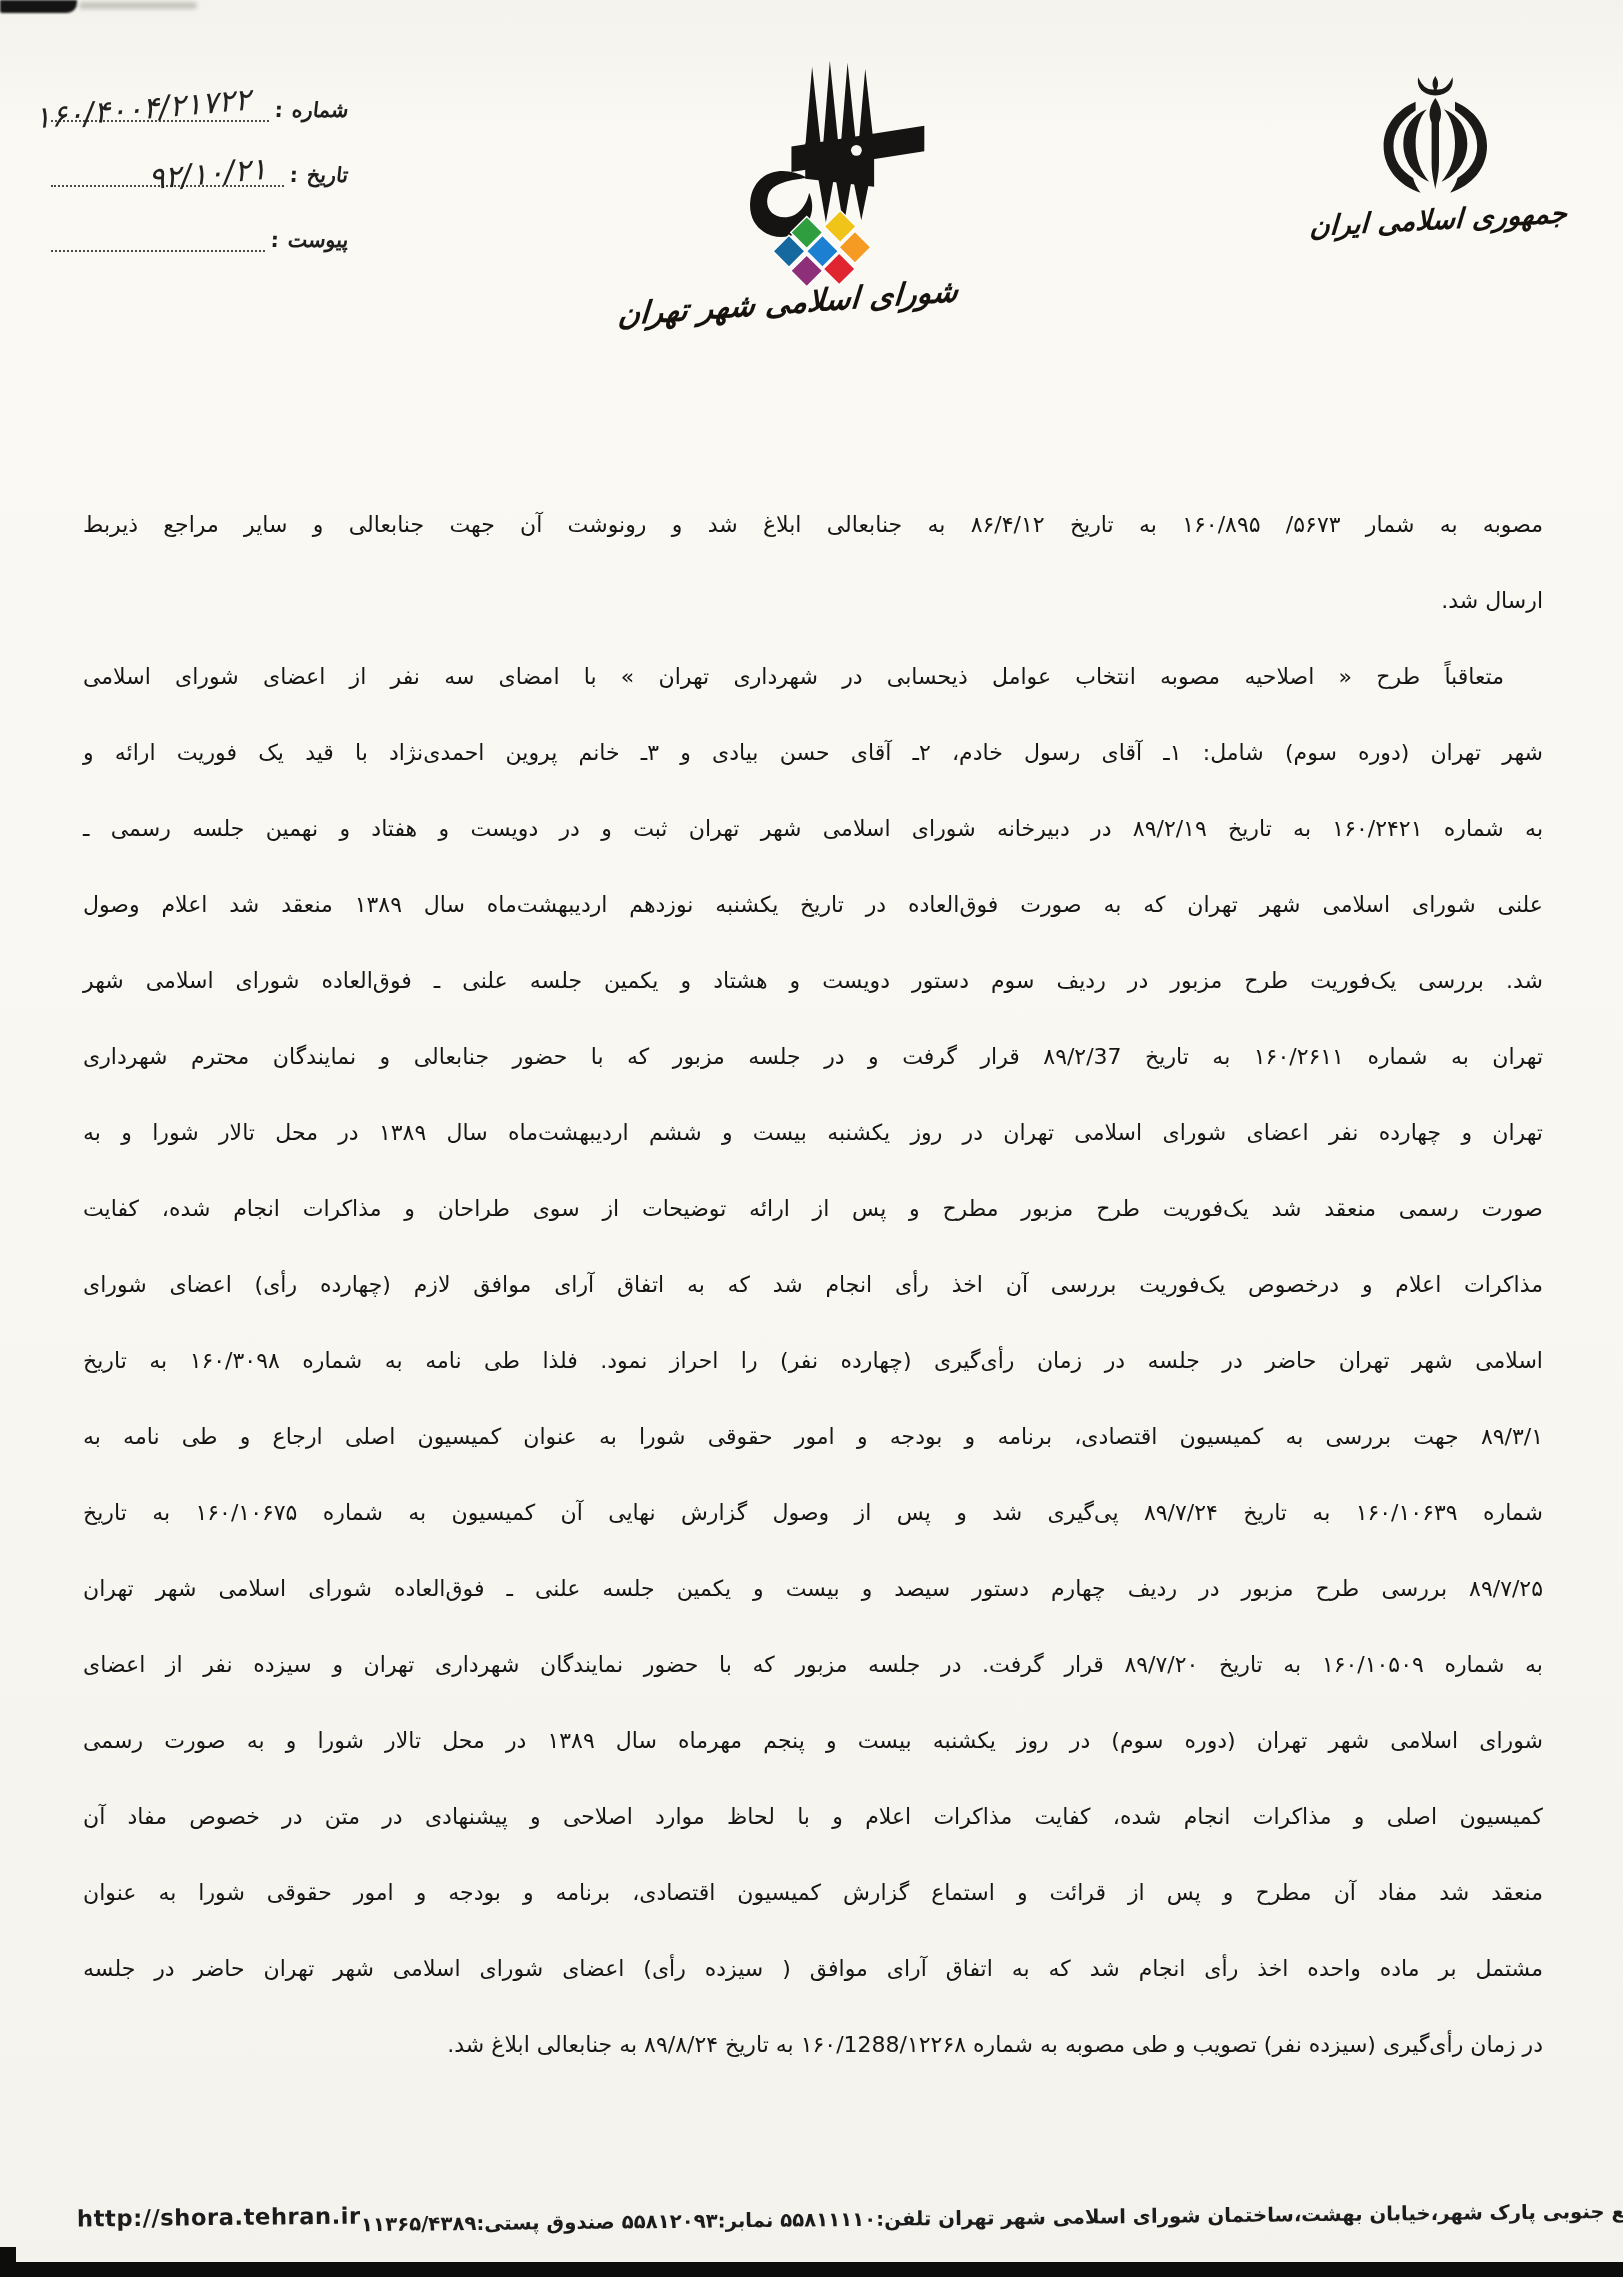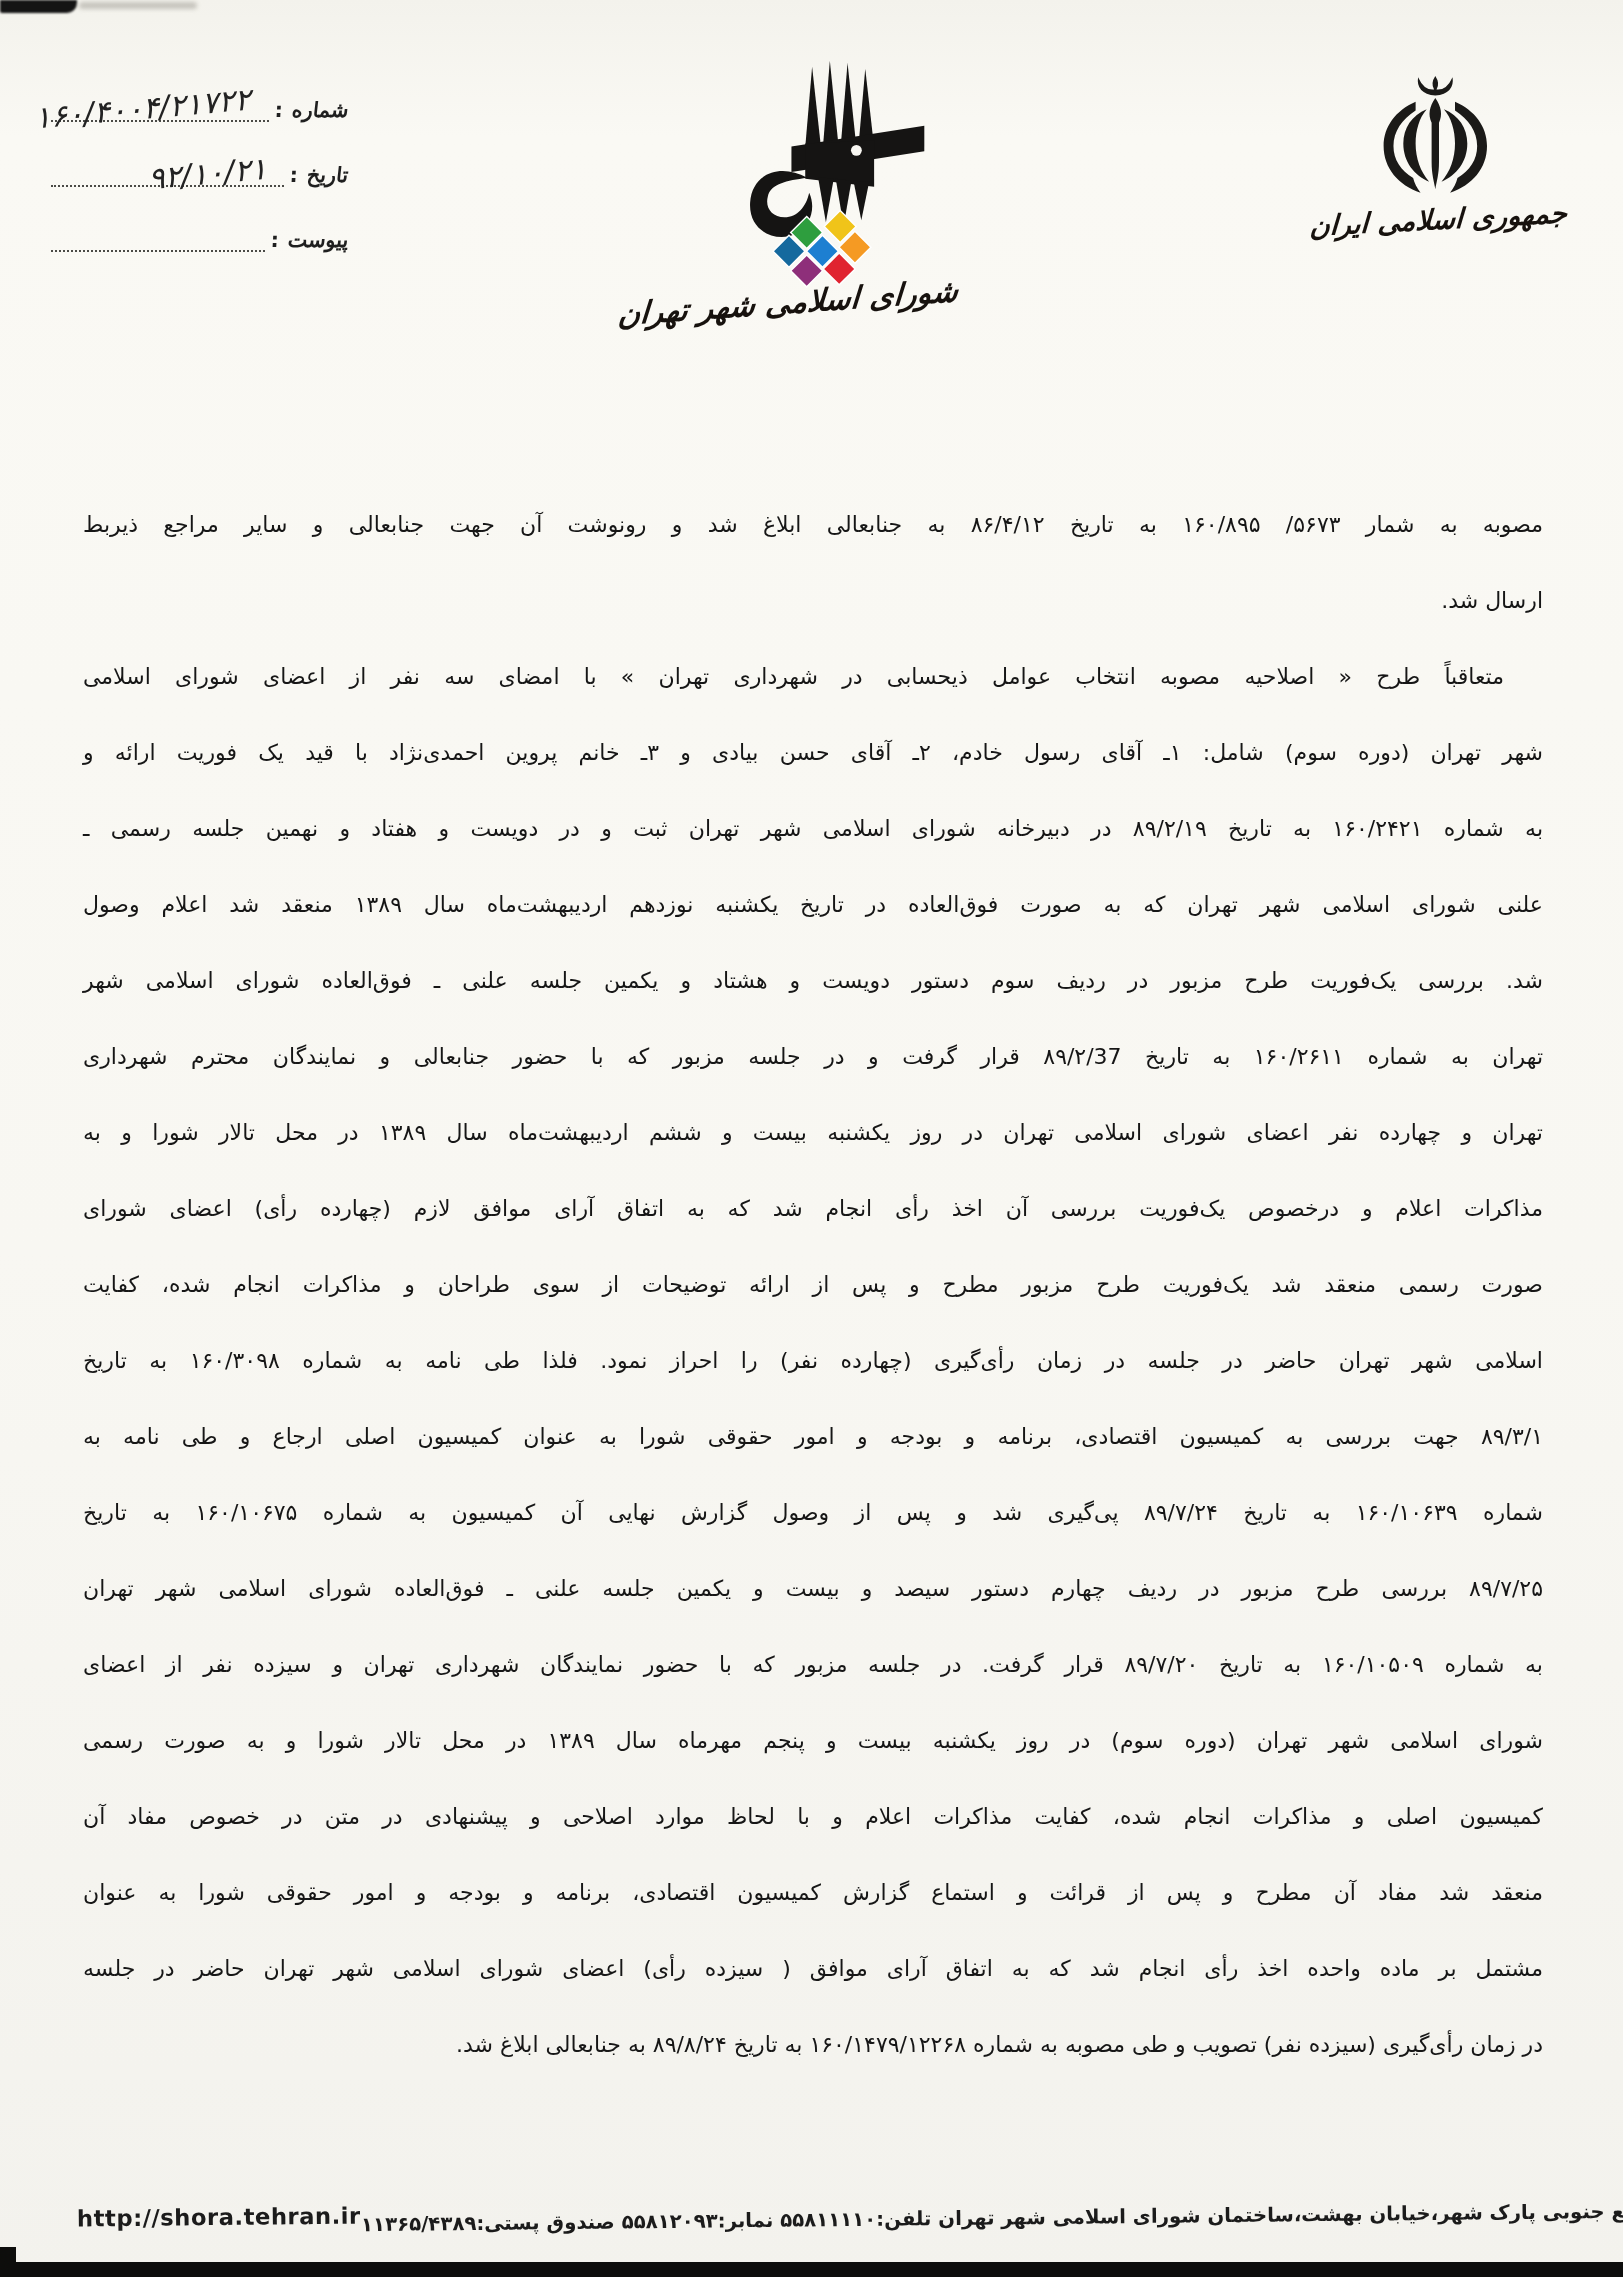--- a/index.html
+++ b/index.html
@@ -185,32 +185,32 @@
   <div class="letter-body">
     <div class="line">مصوبه به شمار ۵۶۷۳/ ۱۶۰/۸۹۵ به تاریخ ۸۶/۴/۱۲ به جنابعالی ابلاغ شد و رونوشت آن جهت جنابعالی و سایر مراجع ذیربط</div>
     <div class="line last">ارسال شد.</div>
     <div class="line indent">متعاقباً طرح « اصلاحیه مصوبه انتخاب عوامل ذیحسابی در شهرداری تهران »  با امضای سه نفر از اعضای شورای اسلامی</div>
     <div class="line">شهر تهران (دوره سوم) شامل: ۱ـ آقای رسول خادم، ۲ـ آقای حسن بیادی و  ۳ـ خانم پروین احمدی‌نژاد با قید یک فوریت ارائه و</div>
     <div class="line">به شماره ۱۶۰/۲۴۲۱ به تاریخ ۸۹/۲/۱۹ در دبیرخانه شورای اسلامی شهر تهران ثبت و در دویست و هفتاد و نهمین جلسه رسمی ـ</div>
     <div class="line">علنی شورای اسلامی شهر تهران که به صورت فوق‌العاده در تاریخ یکشنبه نوزدهم اردیبهشت‌ماه سال ۱۳۸۹ منعقد شد اعلام وصول</div>
     <div class="line">شد. بررسی یک‌فوریت طرح مزبور در ردیف سوم  دستور دویست و هشتاد و یکمین جلسه علنی ـ فوق‌العاده شورای اسلامی شهر</div>
     <div class="line">تهران به شماره ۱۶۰/۲۶۱۱ به تاریخ ۸۹/۲/37 قرار گرفت و در جلسه مزبور که با حضور جنابعالی و نمایندگان محترم شهرداری</div>
     <div class="line">تهران و چهارده نفر اعضای شورای اسلامی تهران در روز یکشنبه بیست و ششم اردیبهشت‌ماه سال ۱۳۸۹ در محل تالار شورا و به</div>
+    <div class="line">صورت رسمی منعقد شد یک‌فوریت طرح مزبور مطرح و پس از ارائه توضیحات از سوی طراحان و مذاکرات انجام شده، کفایت</div>
     <div class="line">مذاکرات اعلام و درخصوص یک‌فوریت بررسی آن اخذ رأی انجام شد که به اتفاق آرای موافق لازم (چهارده رأی) اعضای شورای</div>
-    <div class="line">صورت رسمی منعقد شد یک‌فوریت طرح مزبور مطرح و پس از ارائه توضیحات از سوی طراحان و مذاکرات انجام شده، کفایت</div>
     <div class="line">اسلامی شهر تهران حاضر در جلسه در زمان رأی‌گیری (چهارده نفر) را احراز نمود. فلذا طی نامه به شماره ۱۶۰/۳۰۹۸ به تاریخ</div>
     <div class="line">۸۹/۳/۱ جهت بررسی به کمیسیون اقتصادی، برنامه و بودجه و امور حقوقی شورا به عنوان کمیسیون اصلی ارجاع و طی نامه به</div>
     <div class="line">شماره ۱۶۰/۱۰۶۳۹ به تاریخ ۸۹/۷/۲۴ پی‌گیری شد و پس از وصول گزارش نهایی آن کمیسیون به شماره ۱۶۰/۱۰۶۷۵ به تاریخ</div>
     <div class="line">۸۹/۷/۲۵ بررسی طرح مزبور در ردیف چهارم دستور سیصد و بیست و یکمین جلسه علنی ـ فوق‌العاده شورای اسلامی شهر تهران</div>
     <div class="line">به شماره ۱۶۰/۱۰۵۰۹ به تاریخ ۸۹/۷/۲۰ قرار گرفت. در جلسه مزبور که با حضور نمایندگان شهرداری تهران و سیزده نفر از اعضای</div>
     <div class="line">شورای اسلامی شهر تهران (دوره سوم) در روز یکشنبه بیست و پنجم مهرماه سال ۱۳۸۹ در محل تالار شورا و به صورت رسمی</div>
     <div class="line">کمیسیون اصلی و مذاکرات انجام شده، کفایت مذاکرات اعلام و با لحاظ موارد اصلاحی و پیشنهادی در متن در خصوص مفاد آن</div>
     <div class="line">منعقد شد مفاد آن مطرح و پس از قرائت و استماع گزارش کمیسیون اقتصادی، برنامه و بودجه و امور حقوقی شورا به عنوان</div>
     <div class="line">مشتمل بر ماده واحده اخذ رأی انجام شد که به اتفاق آرای موافق ( سیزده رأی) اعضای شورای اسلامی شهر تهران حاضر در جلسه</div>
-    <div class="line last">در زمان رأی‌گیری (سیزده نفر) تصویب و طی مصوبه به شماره ۱۶۰/۱۴۷۹/۱۲۲۶۸ به تاریخ ۸۹/۸/۲۴ به جنابعالی ابلاغ شد.</div>
+    <div class="line last">در زمان رأی‌گیری (سیزده نفر) تصویب و طی مصوبه به شماره ۱۶۰/1288/۱۲۲۶۸ به تاریخ ۸۹/۸/۲۴ به جنابعالی ابلاغ شد.</div>
   </div>
 
   <div class="footer">
     <span class="footer-url">http://shora.tehran.ir</span>
     <span class="footer-address">نشانی:ضلع جنوبی پارک شهر،خیابان بهشت،ساختمان شورای اسلامی شهر تهران   تلفن:۵۵۸۱۱۱۱۰ نمابر:۵۵۸۱۲۰۹۳ صندوق پستی:۱۱۳۶۵/۴۳۸۹</span>
   </div>
 
 </div>
 
 

